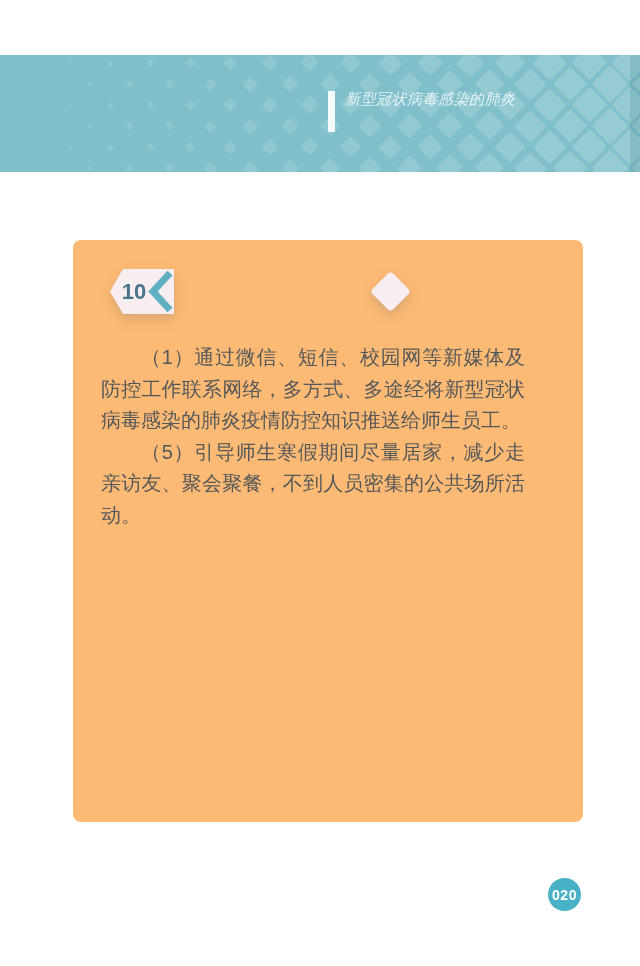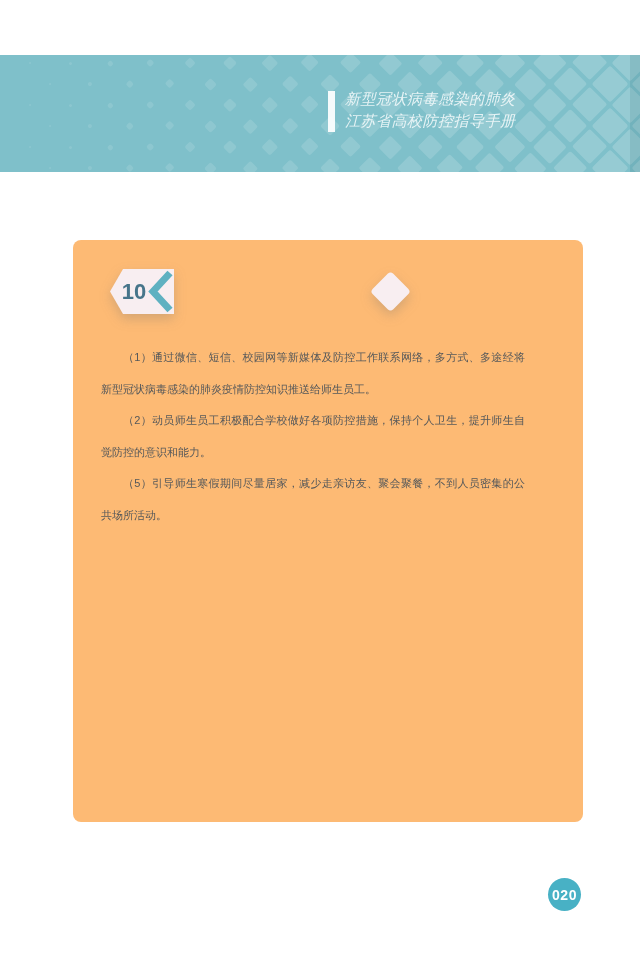--- a/index.html
+++ b/index.html
@@ -92,21 +92,21 @@
     border-radius:4px;
   }
 
   
   .content {
     position:absolute; left:28px; top:102px;
     width:424px;
   }
   .content p {
     margin:0;
-    font-size:11px; line-height:31.5px;
+    font-size:20px; line-height:31.5px;
     color:#55585a;
     text-align:justify;
     text-indent:2em;
   }
 
   
   .page-circle {
     position:absolute; left:548px; top:878px;
     width:33px; height:33px;
     border-radius:50%;
@@ -215,41 +215,39 @@
       <div class="pat-diamond" style="left: 479.494px; top: 102.494px; width: 21.0112px; height: 21.0112px; opacity: 0.163;"></div>
       <div class="pat-diamond" style="left: 518.636px; top: 101.636px; width: 22.7284px; height: 22.7284px; opacity: 0.169;"></div>
       <div class="pat-diamond" style="left: 557.777px; top: 100.777px; width: 24.4457px; height: 24.4457px; opacity: 0.174;"></div>
       <div class="pat-diamond" style="left: 596.919px; top: 99.9185px; width: 26.163px; height: 26.163px; opacity: 0.18;"></div>
       <div class="pat-diamond" style="left: 636.919px; top: 99.9185px; width: 26.163px; height: 26.163px; opacity: 0.18;"></div>
     </div>
   <div class="right-shade"></div>
   <div class="accent-bar"></div>
   <div class="header-titles">
     <div class="header-line">新型冠状病毒感染的肺炎</div>
-    <div class="header-line">江苏省高校防控指导手册</div>
   </div>
 </div>
 
 <div class="card">
 
   <div class="section-header">
     <div class="badge">
       <span class="badge-num">10</span>
     </div>
     <div class="chevron-wrap">
       <svg width="28" height="43" viewBox="0 0 28 43">
         <path d="M 24 3 L 7 21.5 L 24 40" fill="none" stroke="#5fb1c1" stroke-width="7"></path>
       </svg>
     </div>
     <div class="ribbon-diamond"></div>
   </div>
 
   <div class="content">
     <p>（1）通过微信、短信、校园网等新媒体及防控工作联系网络，多方式、多途经将新型冠状病毒感染的肺炎疫情防控知识推送给师生员工。</p>
-    <p>（2）动员师生员工积极配合学校做好各项防控措施，保持个人卫生，提升师生自觉防控的意识和能力。</p>
     <p>（5）引导师生寒假期间尽量居家，减少走亲访友、聚会聚餐，不到人员密集的公共场所活动。</p>
   </div>
 
 </div>
 
 <div class="page-circle">
   <span>020</span>
 </div>
 
 </body></html>

